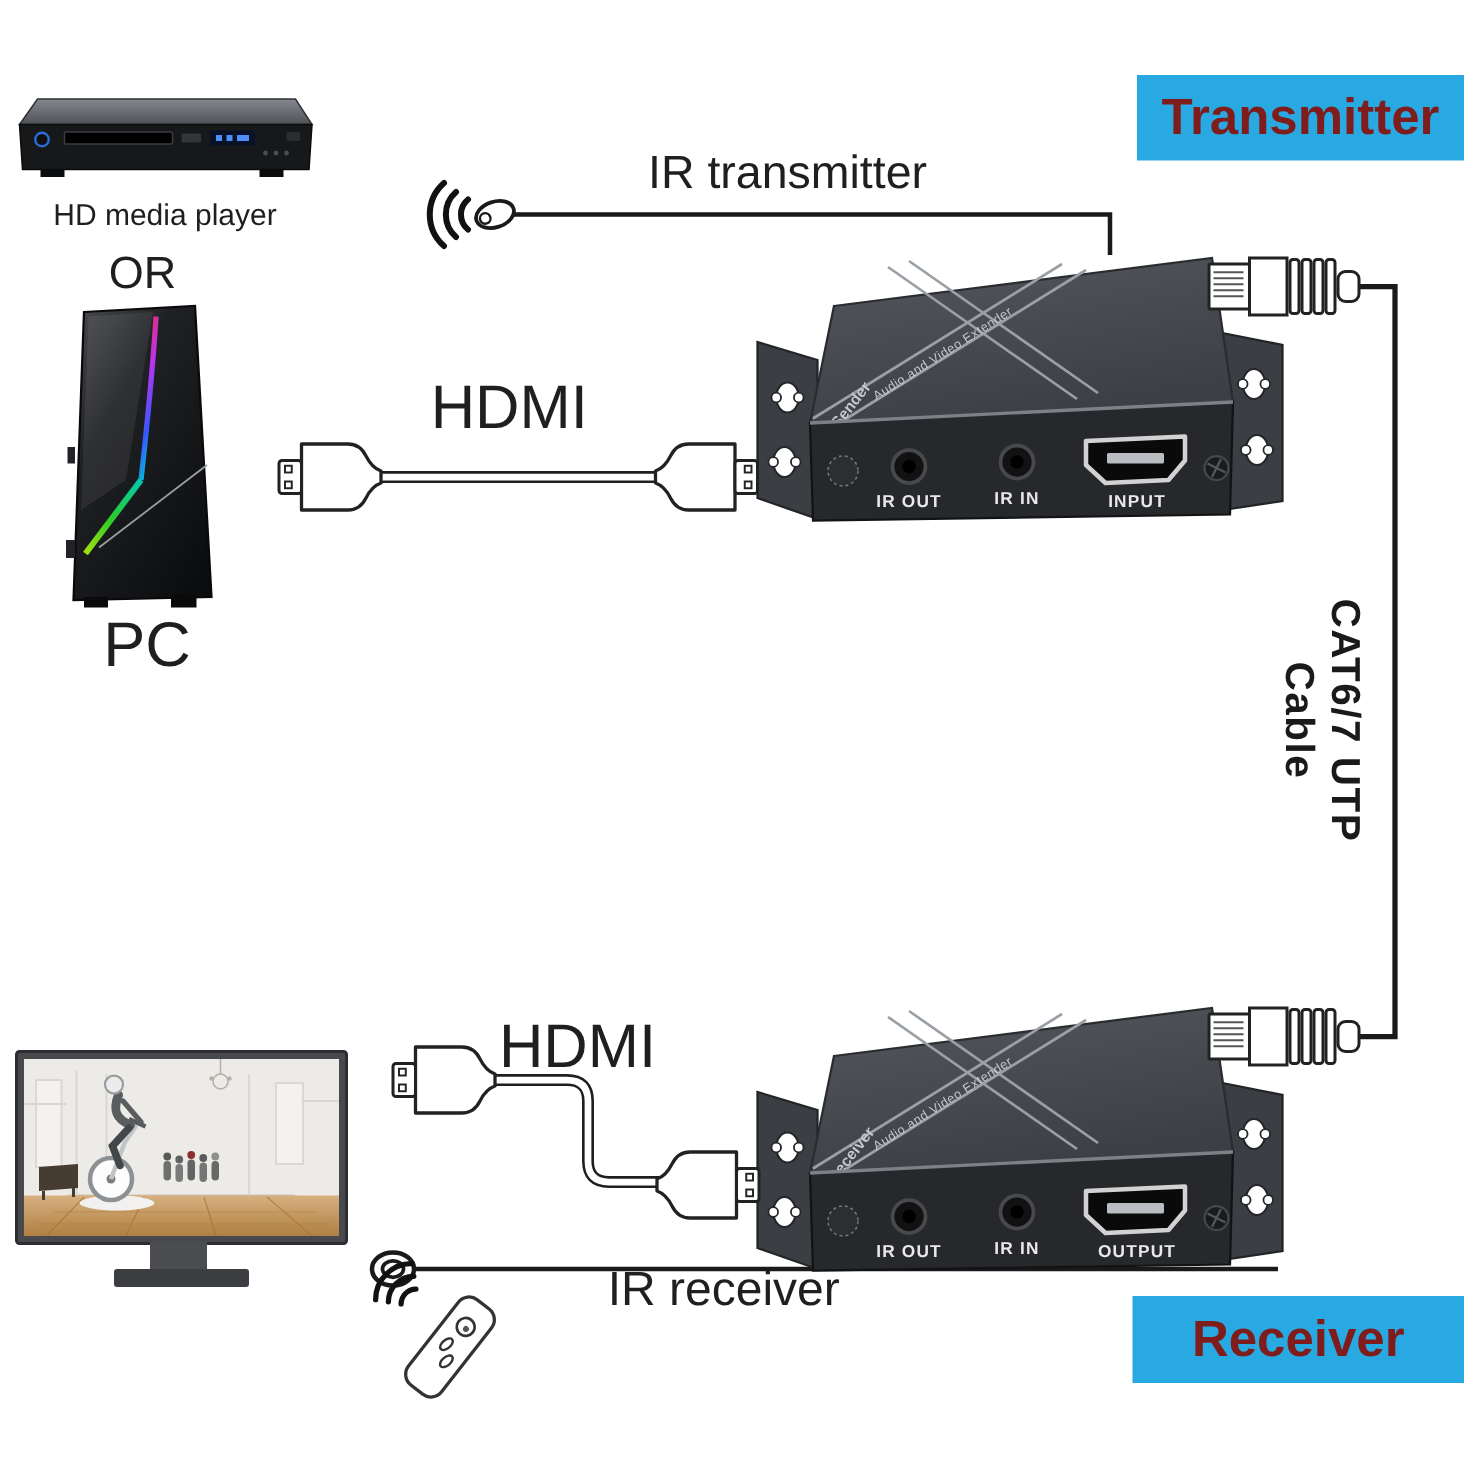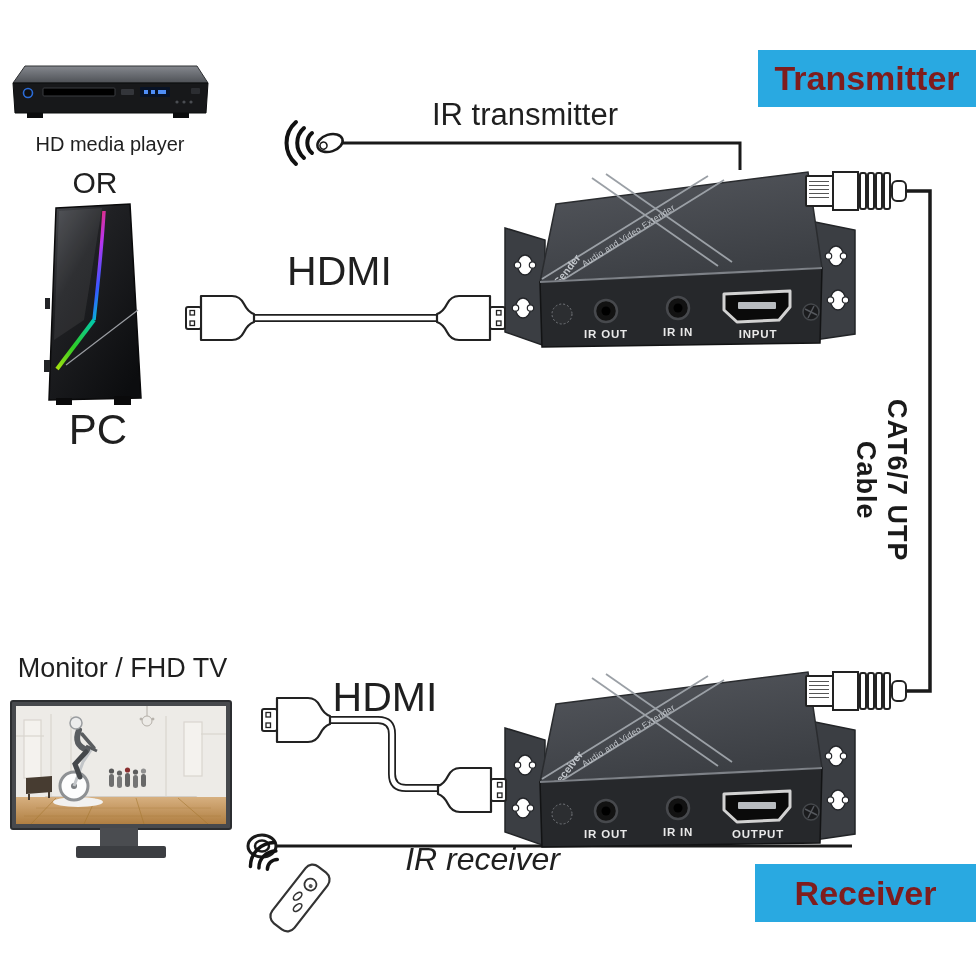--- a/index.html
+++ b/index.html
@@ -204,21 +204,20 @@
       <circle cx="311" cy="150" r="8" fill="#1a1b1d" stroke="#45484c" stroke-width="1.5"></circle>
       <path d="M305,147 L317,153 M314,144 L308,156" stroke="#54575c" stroke-width="1.5"></path>
     </g>
     <text x="106" y="176" text-anchor="middle" class="port-label">IR OUT</text>
     <text x="178" y="174" text-anchor="middle" class="port-label">IR IN</text>
     <text x="258" y="176" text-anchor="middle" class="port-label">OUTPUT</text>
   </svg>
 
   <div class="abs vlabel" style="left:858px;top:360px;width:46px;height:240px;">CAT6/7 UTP Cable</div>
 
-  <div class="abs label" style="left:15px;top:653px;width:215px;font-size:27px;">Monitor / FHD TV</div>
   <div class="abs" style="left:10px;top:700px;width:222px;height:130px;background:#47494d;
        border:2px solid #2b2d30;border-radius:3px;box-sizing:border-box;padding:4px;">
     <svg width="210" height="118" viewBox="0 0 210 118">
       <defs>
         <linearGradient id="floorG" x1="0" y1="0" x2="0" y2="1">
           <stop offset="0" stop-color="#d7b080"></stop>
             <stop offset="1" stop-color="#b07f42"></stop>
         </linearGradient>
       </defs>
       <rect x="0" y="0" width="210" height="118" fill="#edebe7"></rect>
@@ -276,21 +275,21 @@
         <path d="M66,28 L78,42" stroke="#5a5d60" stroke-width="3.5" stroke-linecap="round"></path>
         <path d="M70,46 L59,58 L64,71" stroke="#44474a" stroke-width="5" fill="none" stroke-linecap="round"></path>
         <circle cx="60" cy="17" r="6" fill="#ececec" stroke="#9a9da0" stroke-width="1.5"></circle>
       </g>
     </svg>
   </div>
   <div class="abs" style="left:100px;top:828px;width:38px;height:19px;background:#4a4c50;"></div>
   <div class="abs" style="left:76px;top:846px;width:90px;height:12px;background:#3c3e42;border-radius:2px;"></div>
 
   <div class="abs label" style="left:305px;top:674px;width:160px;font-size:41px;">HDMI</div>
-  <div class="abs label" style="left:390px;top:841px;width:185px;font-size:32px;font-style:italic;">IR receiver</div>
+  <div class="abs label" style="left:390px;top:841px;width:185px;font-size:32px;">IR receiver</div>
   <div class="abs badge" style="left:755px;top:864px;width:221px;height:58px;">Receiver</div>
 
   <svg class="abs" style="left:0;top:0;" width="976" height="976" viewBox="0 0 976 976">
     <defs>
       <g id="hdmiL">
         <path d="M15,-22 L46,-22 Q54,-22 58,-14 Q62,-6 68,-4 L68,4 Q62,6 58,14 Q54,22 46,22 L15,22 Z" fill="#ffffff" stroke="#222" stroke-width="2.2" stroke-linejoin="round"></path>
         <rect x="0" y="-11" width="15" height="22" rx="2" fill="#ffffff" stroke="#222" stroke-width="2"></rect>
         <rect x="4" y="-7.5" width="4.5" height="4.5" fill="none" stroke="#222" stroke-width="1.3"></rect>
         <rect x="4" y="3" width="4.5" height="4.5" fill="none" stroke="#222" stroke-width="1.3"></rect>
       </g>

